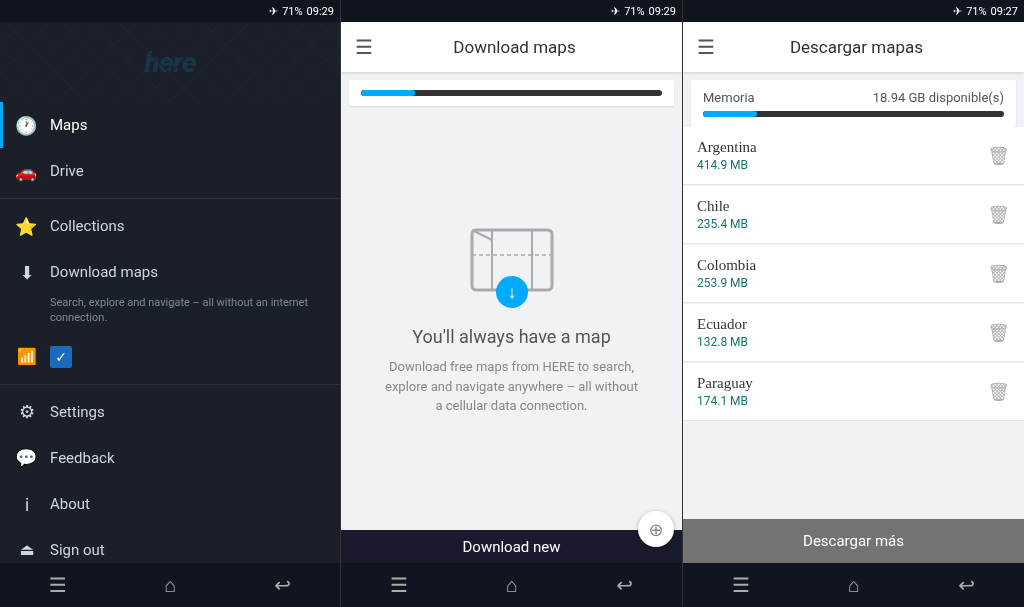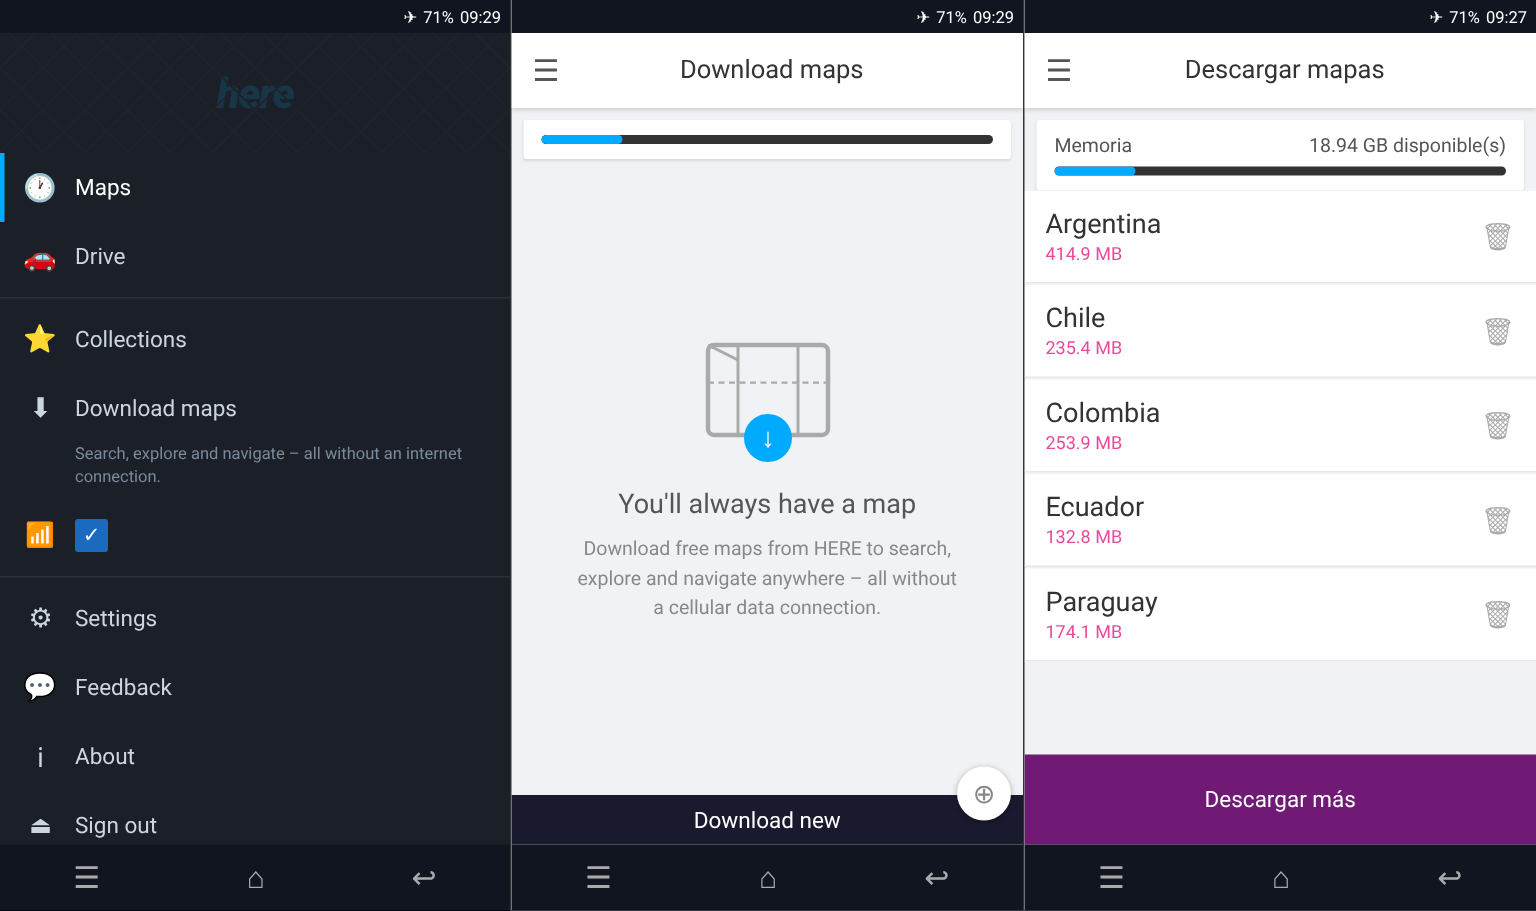--- a/index.html
+++ b/index.html
@@ -275,37 +275,38 @@
       background: #fff;
       margin: 0 0 1px 0;
       padding: 12px 14px;
       display: flex;
       align-items: center;
       justify-content: space-between;
       cursor: pointer;
       border-bottom: 1px solid #e8e8e8;
     }
     .country-info .country-name {
-      font-size: 18px;
+      font-size: 15px;
       color: #333;
       margin-bottom: 2px;
+      font-family: Liberation Serif, serif;
     }
     .country-info .country-size {
       font-size: 12px;
-      color: #ec4899;
+      color: #0f766e;
     }
     .trash-icon {
       font-size: 18px;
       color: #aaa;
       cursor: pointer;
     }
 
     .descargar-mas-btn {
-      height: 60px;
-      background: #701a75;
+      height: 44px;
+      background: #737373;
       color: #fff;
       display: flex;
       align-items: center;
       justify-content: center;
       font-size: 15px;
       cursor: pointer;
       flex-shrink: 0;
     }
 
     

